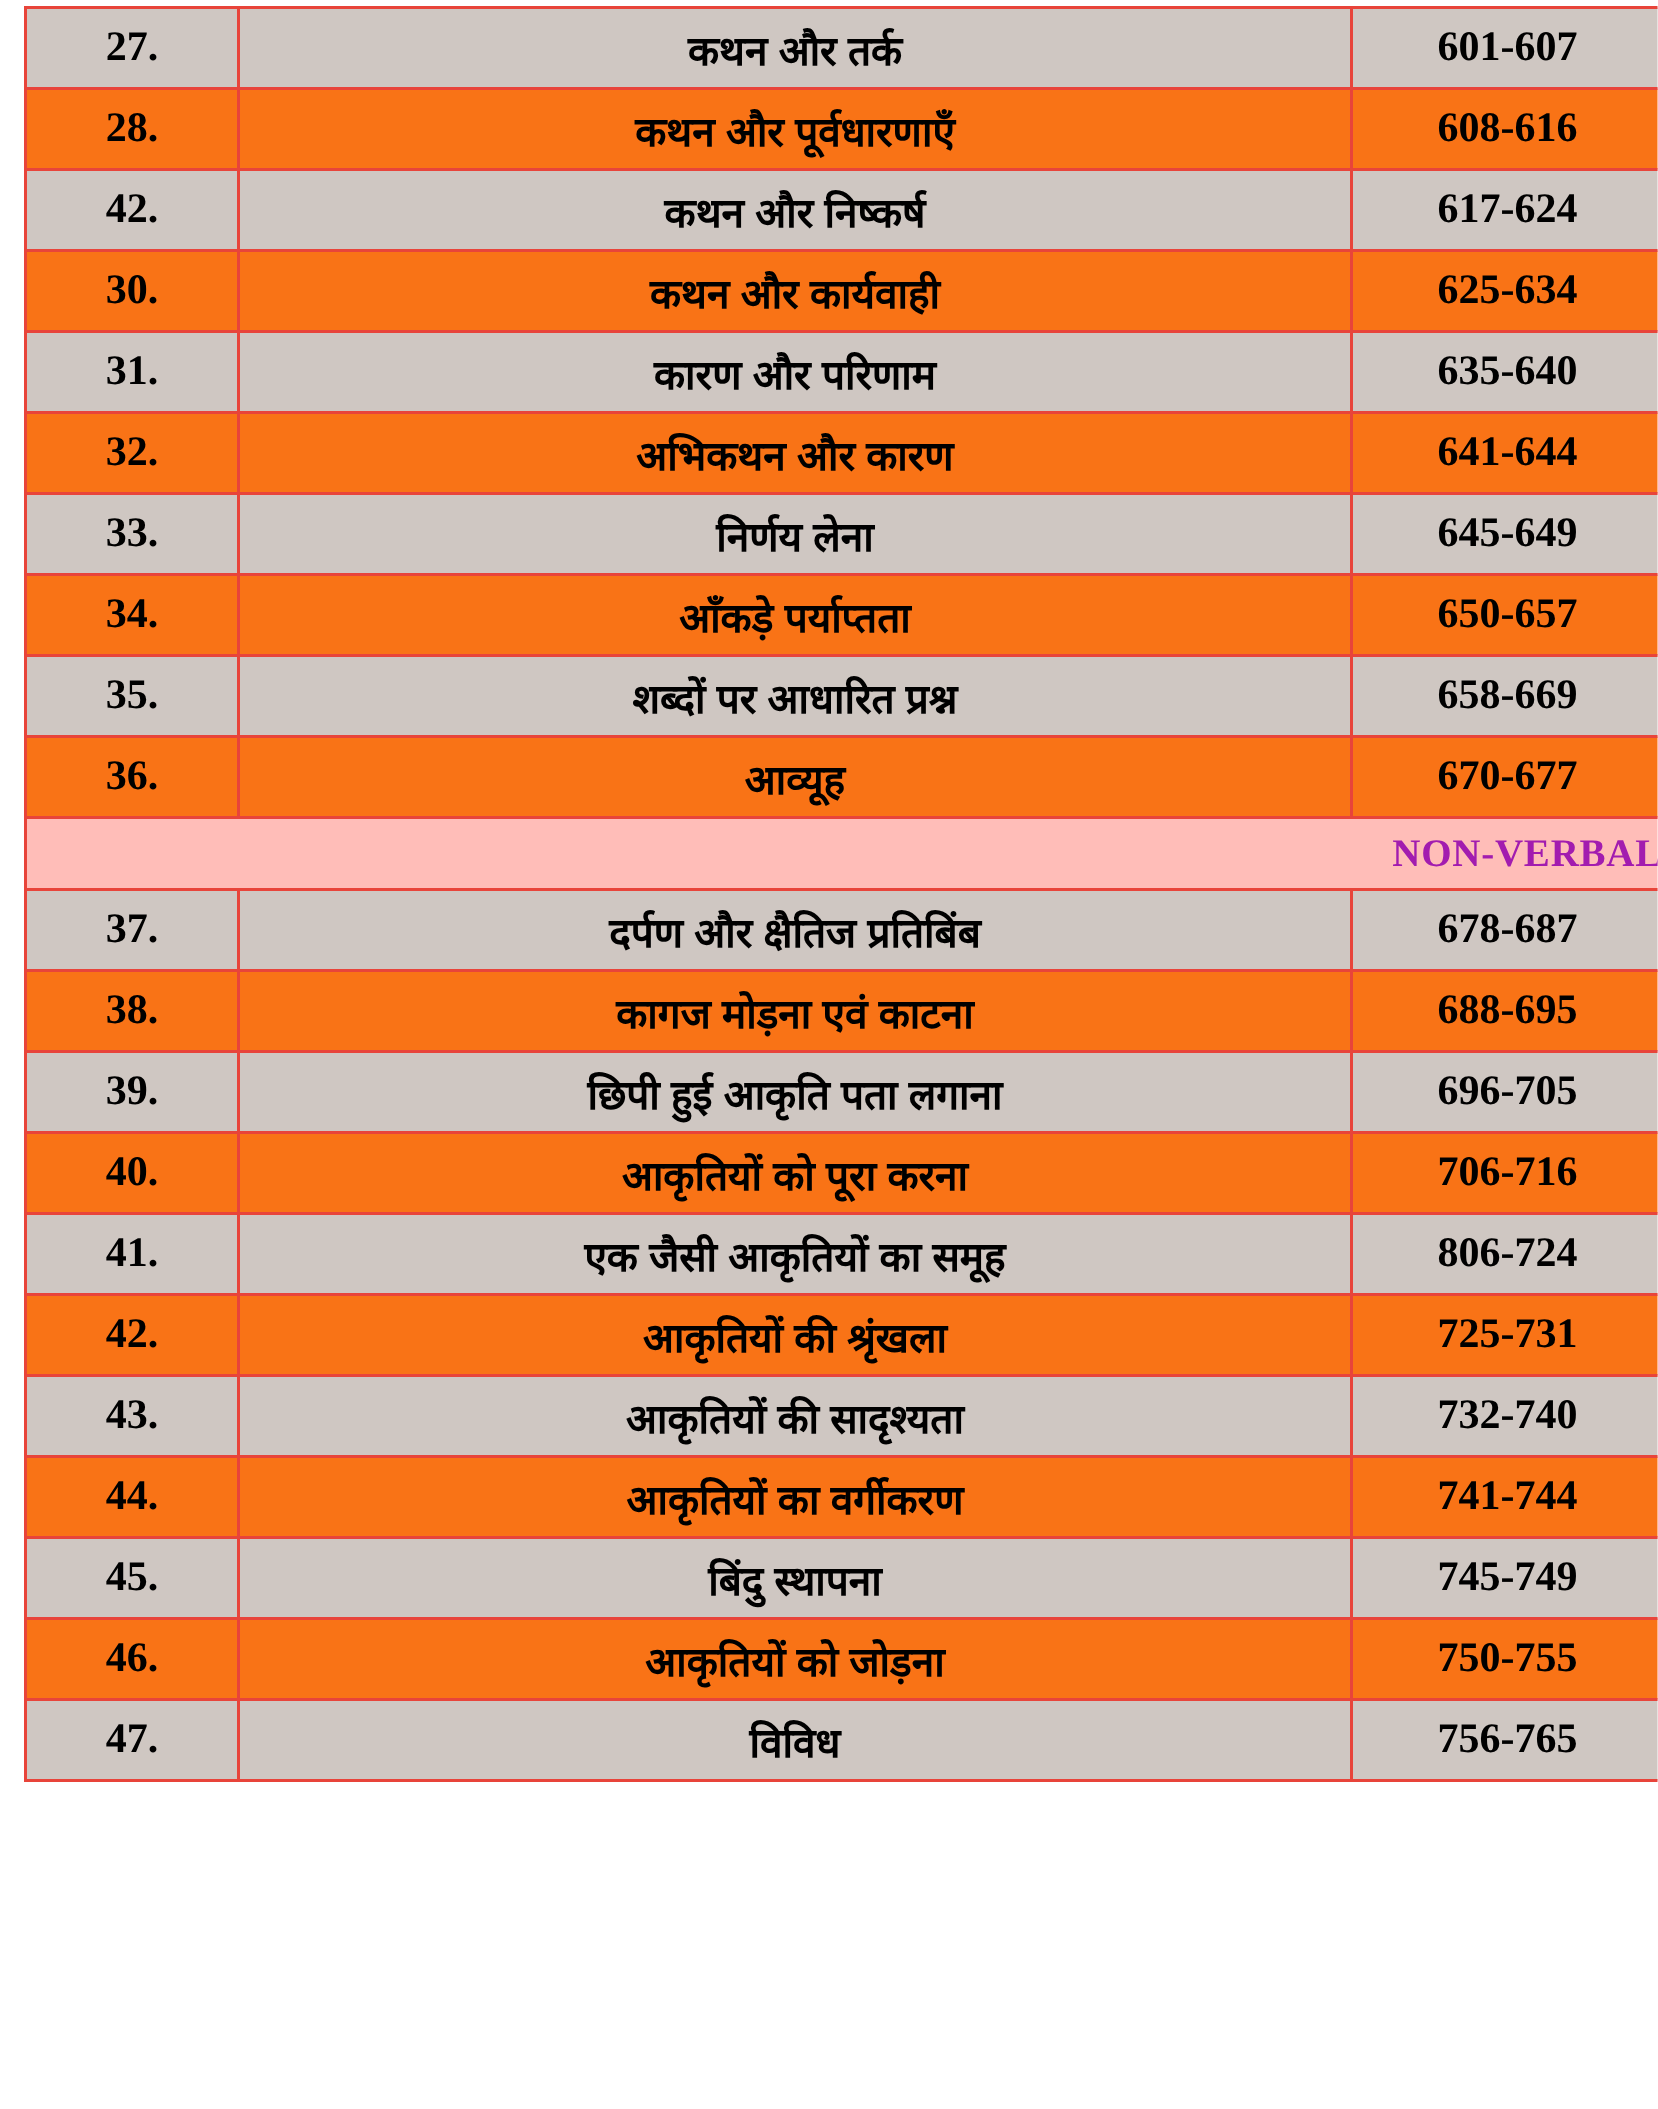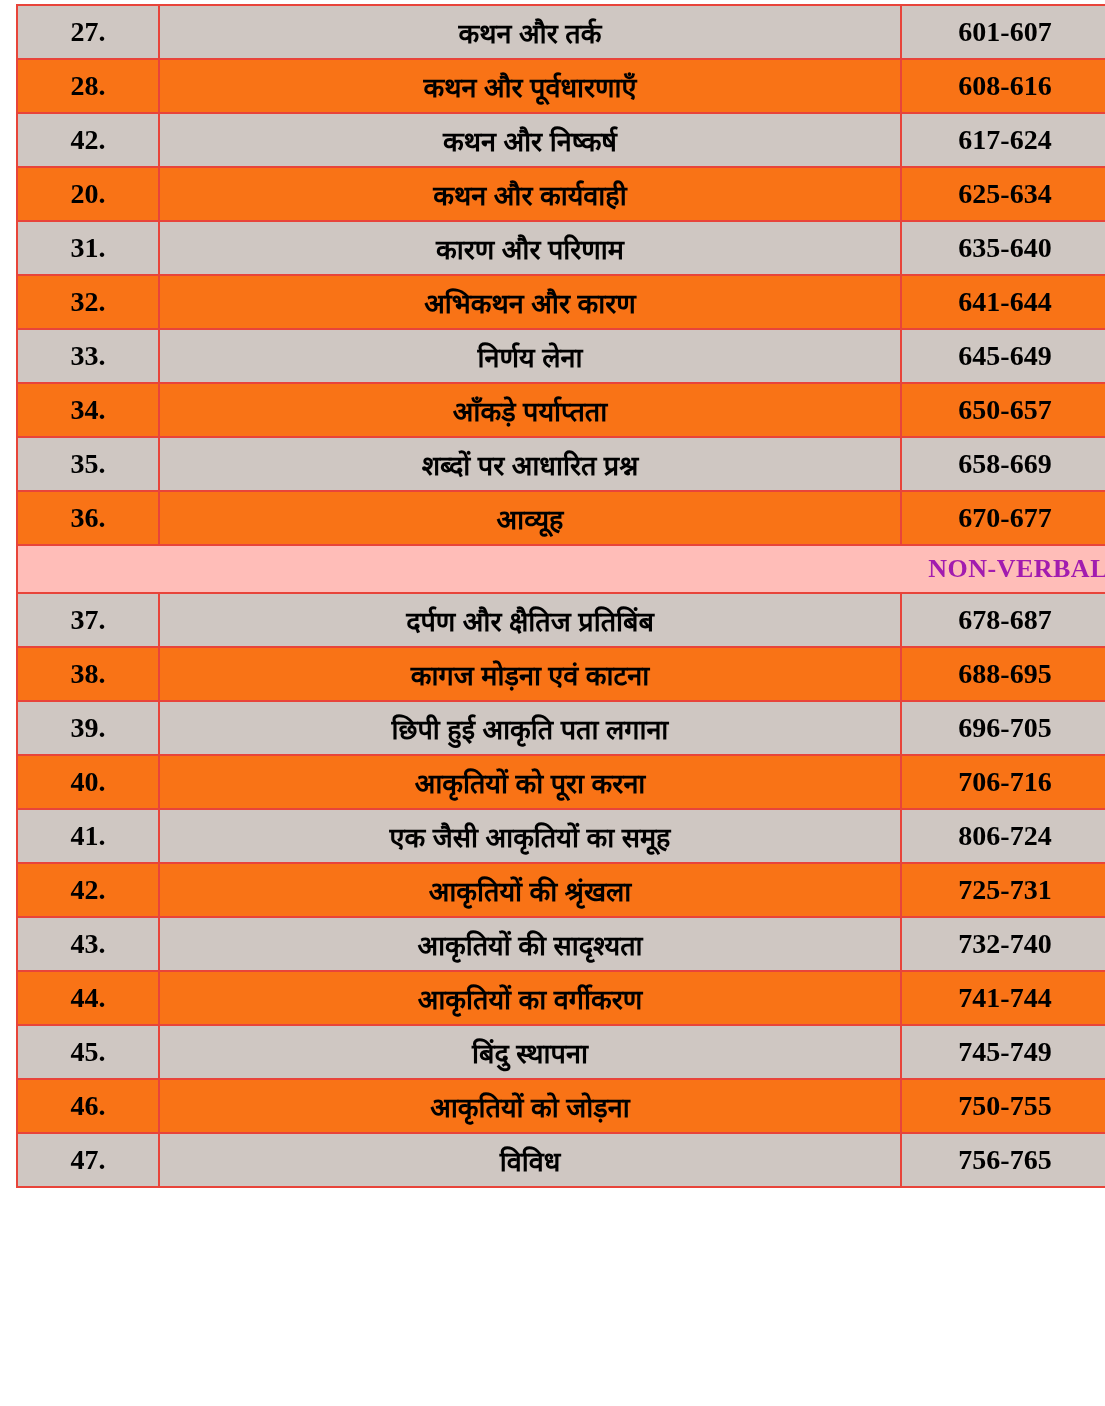--- a/index.html
+++ b/index.html
@@ -97,21 +97,21 @@
           <td class="cell-num">28.</td>
           <td class="cell-title">कथन और पूर्वधारणाएँ</td>
           <td class="cell-pages">608-616</td>
         </tr>
         <tr class="shaded">
           <td class="cell-num">42.</td>
           <td class="cell-title">कथन और निष्कर्ष</td>
           <td class="cell-pages">617-624</td>
         </tr>
         <tr class="plain">
-          <td class="cell-num">20.</td>
+          <td class="cell-num">30.</td>
           <td class="cell-title">कथन और कार्यवाही</td>
           <td class="cell-pages">625-634</td>
         </tr>
         <tr class="shaded">
           <td class="cell-num">31.</td>
           <td class="cell-title">कारण और परिणाम</td>
           <td class="cell-pages">635-640</td>
         </tr>
         <tr class="plain">
           <td class="cell-num">32.</td>

